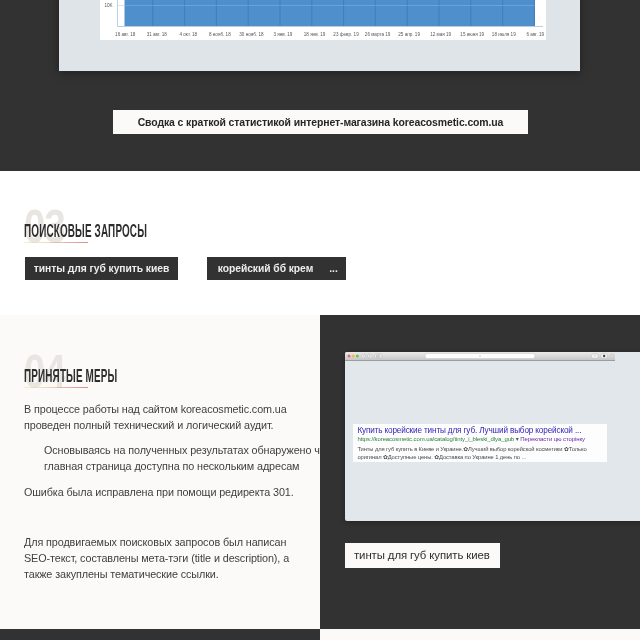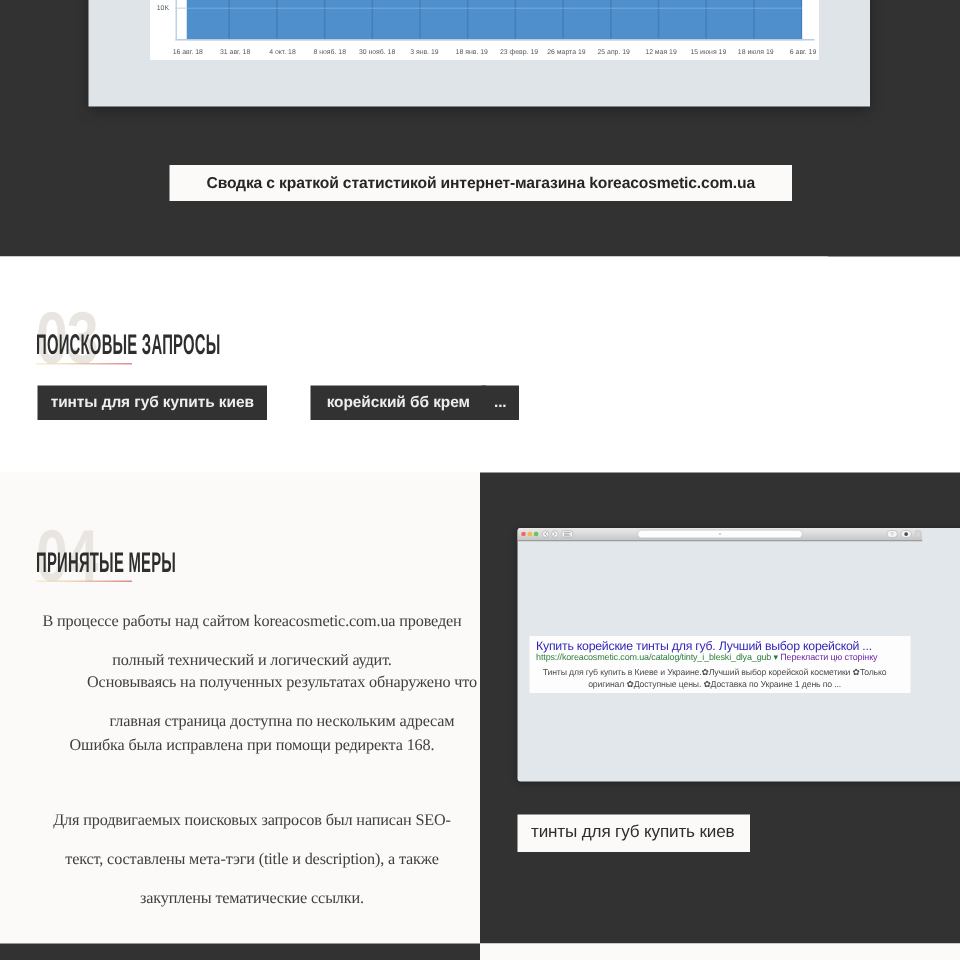--- a/index.html
+++ b/index.html
@@ -1,19 +1,19 @@
 <!DOCTYPE html>
 <html><head>
 <meta charset="utf-8">
 <title>Case</title>
 <style>
   html,body{margin:0;padding:0;}
   body{width:640px;height:640px;overflow:hidden;background:#ffffff;
        font-family:"Liberation Sans",sans-serif;-webkit-font-smoothing:antialiased;}
-  .page{position:relative;width:640px;height:640px;overflow:hidden;background:#ffffff;text-align:center;}
+  .page{position:relative;width:640px;height:640px;overflow:hidden;background:#ffffff;}
 
   
   .band-dark{position:absolute;left:0;top:0;width:640px;height:171px;background:#323232;}
   .shot-frame{position:absolute;left:59px;top:-132px;width:521px;height:203px;
       background:#dfe4e8;box-shadow:0 2px 9px rgba(0,0,0,.35);}
   .shot-inner{position:absolute;left:41px;top:0px;width:446px;height:172px;background:#fff;}
 
   .chart-wrap{position:absolute;left:0;top:0;width:446px;height:172px;}
   .chart-plot{position:absolute;left:17px;top:0;width:418px;height:159px;}
   .chart-area{position:absolute;left:0;top:0;width:418px;height:159px;overflow:hidden;}
@@ -46,22 +46,22 @@
 
   .tag{position:absolute;background:#323232;color:#eeeeee;font-size:10.3px;font-weight:700;
       display:flex;align-items:center;justify-content:center;
       font-family:"Liberation Sans",sans-serif;letter-spacing:-0.05px;filter:saturate(1)}
 
   
   .band-split{position:absolute;left:0;top:315px;width:632px;height:314px;}
   .split-left{position:absolute;left:0;top:0;width:320px;height:314px;background:#fbfaf8;}
   .split-right{position:absolute;left:320px;top:0;width:320px;height:314px;background:#323232;}
 
-  .para{position:absolute;left:24px;font-size:10.8px;line-height:26px;color:#3f3f3f;
-      font-family:Liberation Serif, serif;width:288px;letter-spacing:-0.1px;filter:saturate(1)}
+  .para{position:absolute;left:24px;font-size:10.8px;line-height:16px;color:#3f3f3f;
+      font-family:Liberation Sans, sans-serif;width:288px;letter-spacing:-0.1px;filter:saturate(1)}
 
   
   .browser{position:absolute;left:345px;top:352px;width:300px;height:169px;
       background:#e2e7eb;border-radius:2px;box-shadow:0 1px 5px rgba(0,0,0,.30);}
   .bchrome{position:absolute;left:0;top:0;width:270px;height:8px;border-radius:2px 2px 0 0;
       background:linear-gradient(180deg,#e9e9e9 0%,#dcdcdc 45%,#c6c6c6 100%);
       border-bottom:1px solid #9c9c9c;}
   .chrome-svg{position:absolute;left:0;top:0;}
 
   .serp{position:absolute;left:8px;top:72px;width:254px;height:37.5px;background:#fdfdfd;}
@@ -160,21 +160,21 @@
   <div class="band-split">
     <div class="split-left">
       <div class="sec-head">
         <div class="sec-num" style="left:24px;top:32px">04</div>
         <div class="sec-title" style="left:24px;top:51px">ПРИНЯТЫЕ МЕРЫ</div>
         <div class="sec-rule" style="left:24px;top:72px"></div>
       </div>
       <div id="paras">
           <div class="para" style="top: 86px;">В процессе работы над сайтом koreacosmetic.com.ua проведен полный технический и логический аудит.</div>
           <div class="para" style="top: 127px; margin-left: 20px;">Основываясь на полученных результатах обнаружено что главная страница доступна по нескольким адресам</div>
-          <div class="para" style="top: 169px;">Ошибка была исправлена при помощи редиректа 168.</div>
+          <div class="para" style="top: 169px;">Ошибка была исправлена при помощи редиректа 301.</div>
           <div class="para" style="top: 194px; margin-top: 25px;">Для продвигаемых поисковых запросов был написан SEO-текст, составлены мета-тэги (title и description), а также закуплены тематические ссылки.</div>
         </div>
     </div>
     <div class="split-right"></div>
   </div>
 
   <div class="browser">
     <div class="bchrome">
       <svg class="chrome-svg" width="270" height="8" viewBox="0 0 270 8">
         <circle cx="4" cy="4" r="1.5" fill="#ee6a5f"></circle>

